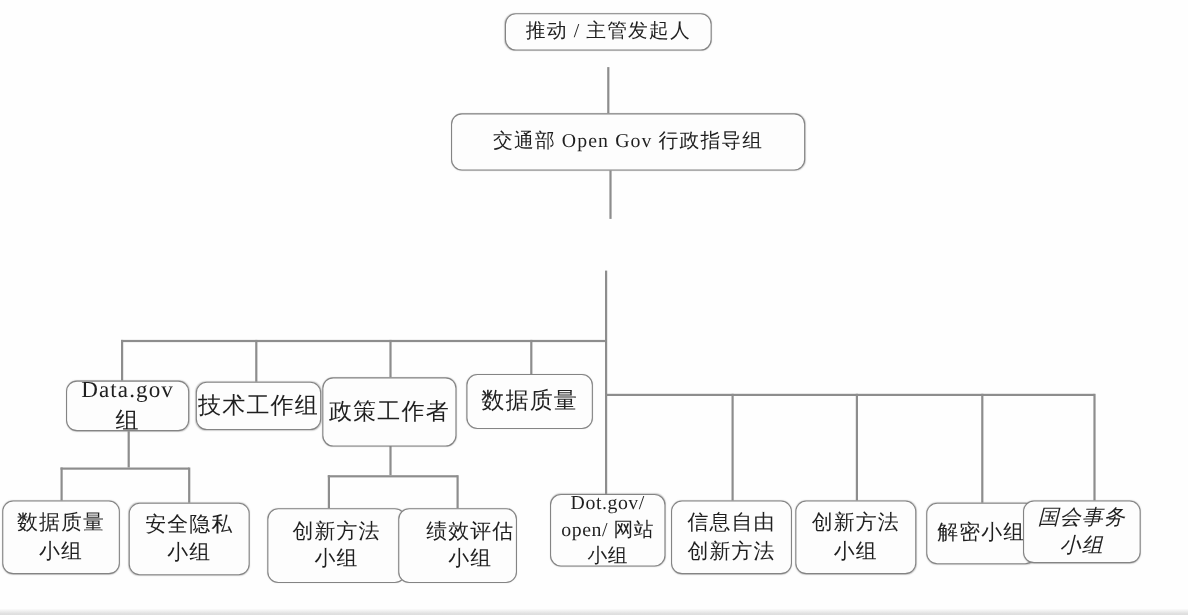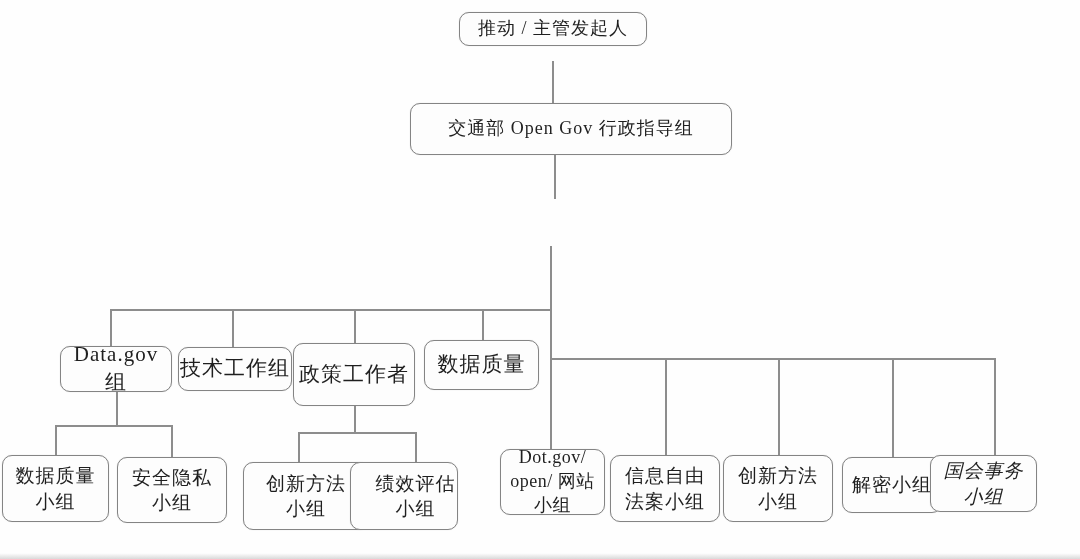--- a/index.html
+++ b/index.html
@@ -48,21 +48,21 @@
   
   #n-datagov  { left: 60px;  top: 346px; width: 112px; height: 46px; }
   #n-tech     { left: 178px; top: 347px; width: 114px; height: 44px; }
   #n-policy   { left: 293px; top: 343px; width: 122px; height: 63px; }
   #n-culture  { left: 424px; top: 340px; width: 115px; height: 50px; }
 
   
   #n-dq       { left: 2px;   top: 455px; width: 107px; height: 67px; }
   #n-sp       { left: 117px; top: 457px; width: 110px; height: 66px; }
   #n-innov    { left: 243px; top: 462px; width: 126px; height: 68px; }
-  #n-perf     { left: 350px; top: 462px; width: 108px; height: 68px; padding-left: 23px; }
+  #n-perf     { left: 362px; top: 462px; width: 108px; height: 68px; padding-left: 23px; }
   #n-dotgov   { left: 500px; top: 449px; width: 105px; height: 66px; font-size: 18px; letter-spacing: .5px; }
   #n-foia     { left: 610px; top: 455px; width: 110px; height: 67px; }
   #n-records  { left: 723px; top: 455px; width: 110px; height: 67px; }
   #n-declass  { left: 842px; top: 457px; width: 100px; height: 56px; }
   #n-congress { left: 930px; top: 455px; width: 107px; height: 57px; font-style: italic; }
 
   .bottom-fade {
     position: absolute;
     left: 0; right: 0; bottom: 0; height: 6px;
     background: linear-gradient(#ffffff, #d9d9d9);
@@ -114,21 +114,21 @@
   <div class="node lvl-sub" id="n-sp">安全隐私
 小组</div>
   <div class="node lvl-sub" id="n-innov">创新方法
 小组</div>
   <div class="node lvl-sub" id="n-perf">绩效评估
 小组</div>
   <div class="node lvl-sub" id="n-dotgov">Dot.gov/
 open/ 网站
 小组</div>
   <div class="node lvl-sub" id="n-foia">信息自由
-法案小组</div>
+创新方法</div>
   <div class="node lvl-sub" id="n-records">创新方法
 小组</div>
   <div class="node lvl-sub" id="n-declass">解密小组</div>
   <div class="node lvl-sub" id="n-congress">国会事务
 小组</div>
 
   <div class="bottom-fade"></div>
 </div>
 
 </body></html>

